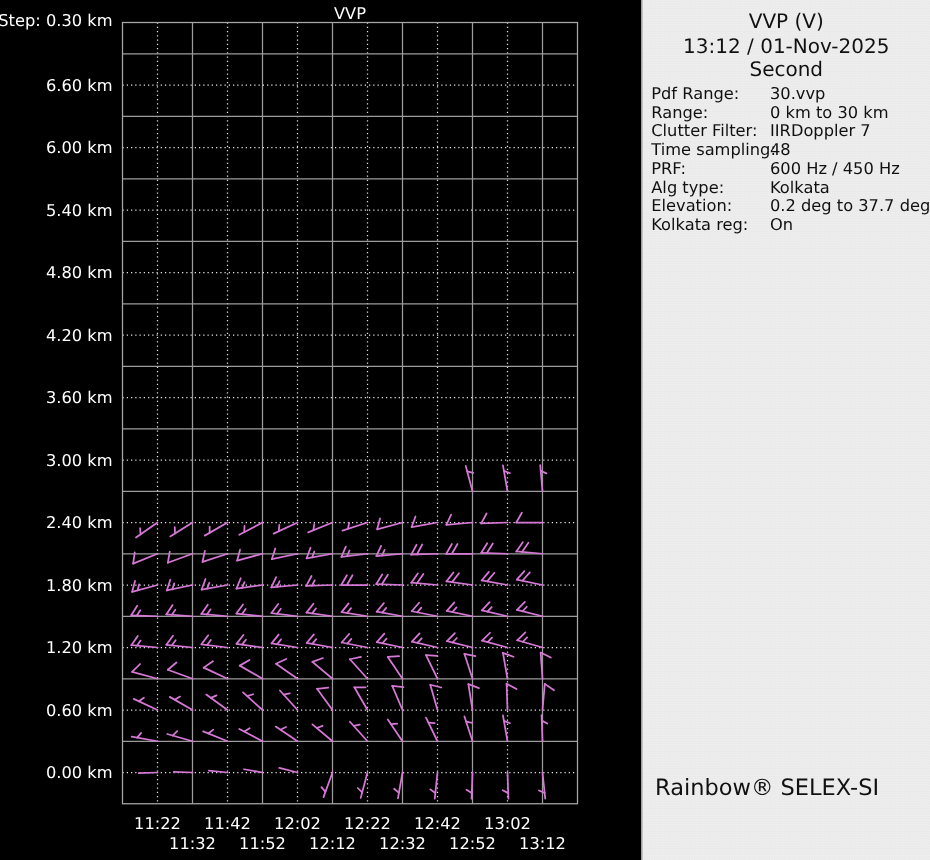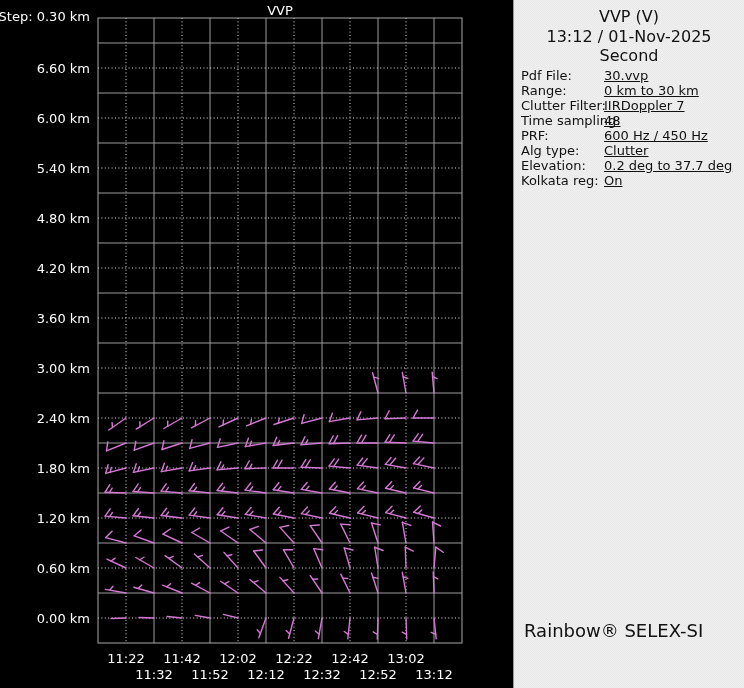--- a/index.html
+++ b/index.html
@@ -24,21 +24,21 @@
     box-sizing:border-box;
     color:#000;
   }
   #panel-head{
     position:absolute;top:7px;left:0;width:100%;
     text-align:center;font-size:16px;line-height:19.5px;color:#111;
   }
   #panel-params{position:absolute;top:68px;left:7px;right:2px;}
   .param-row{position:absolute;left:0;height:15px;line-height:15px;font-size:13px;white-space:nowrap;color:#111;}
   .param-label{position:absolute;left:0;}
-  .param-value{position:absolute;left:83px;text-decoration:underline;}
+  .param-value{position:absolute;left:95px;}
   #branding{
     position:absolute;left:10px;top:620px;font-size:18px;color:#111;
   }
 </style>
 </head>
 <body>
 
 <svg id="plot-svg" width="513" height="688">
   <g id="grid-layer">
       <line x1="154" y1="18" x2="154" y2="643" stroke="#9c9c9c" stroke-width="1"></line>
@@ -596,42 +596,42 @@
 </svg>
 
 <div id="info-panel">
   <div id="panel-head">
     <div>VVP (V)</div>
     <div>13:12 / 01-Nov-2025</div>
     <div>Second</div>
   </div>
   <div id="panel-params">
       <div class="param-row" style="top: 0px;">
-        <span class="param-label">Pdf File:</span>
+        <span class="param-label">Pdf Range:</span>
         <span class="param-value">30.vvp</span>
       </div>
       <div class="param-row" style="top: 15px;">
         <span class="param-label">Range:</span>
         <span class="param-value">0 km to 30 km</span>
       </div>
       <div class="param-row" style="top: 30px;">
         <span class="param-label">Clutter Filter:</span>
         <span class="param-value">IIRDoppler 7</span>
       </div>
       <div class="param-row" style="top: 45px;">
         <span class="param-label">Time sampling:</span>
         <span class="param-value">48</span>
       </div>
       <div class="param-row" style="top: 60px;">
         <span class="param-label">PRF:</span>
         <span class="param-value">600 Hz / 450 Hz</span>
       </div>
       <div class="param-row" style="top: 75px;">
         <span class="param-label">Alg type:</span>
-        <span class="param-value">Clutter</span>
+        <span class="param-value">Kolkata</span>
       </div>
       <div class="param-row" style="top: 90px;">
         <span class="param-label">Elevation:</span>
         <span class="param-value">0.2 deg to 37.7 deg</span>
       </div>
       <div class="param-row" style="top: 105px;">
         <span class="param-label">Kolkata reg:</span>
         <span class="param-value">On</span>
       </div>
     </div>

